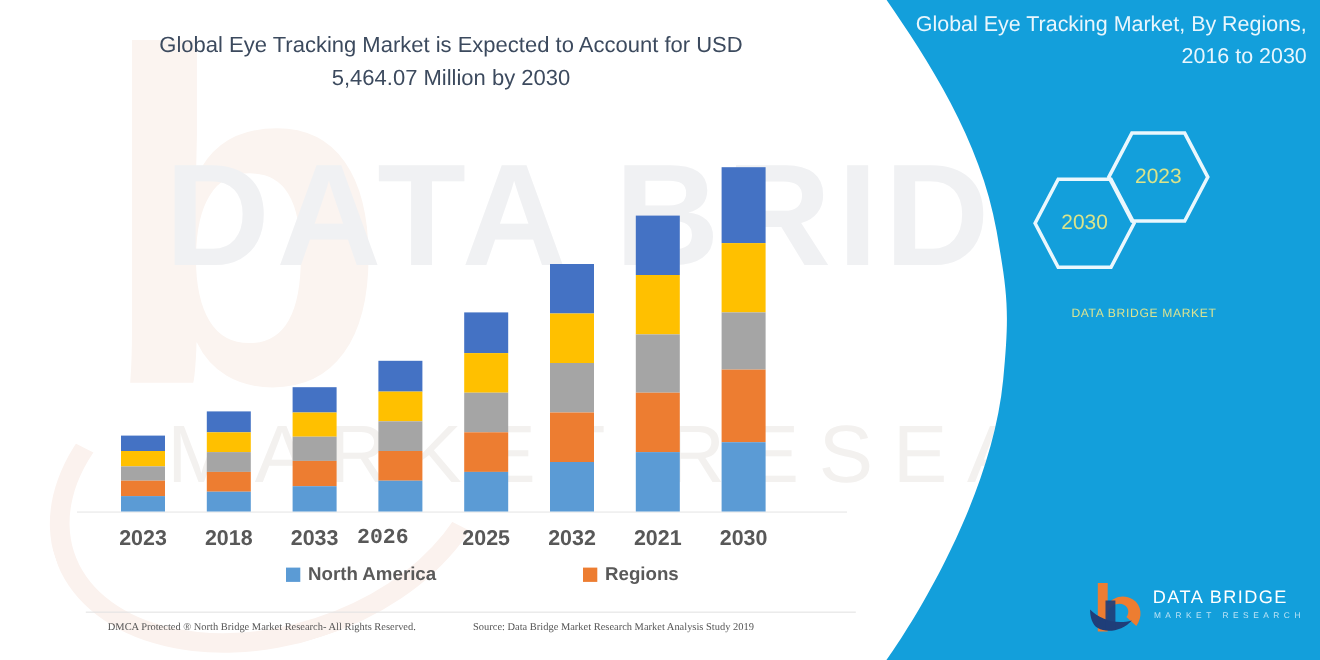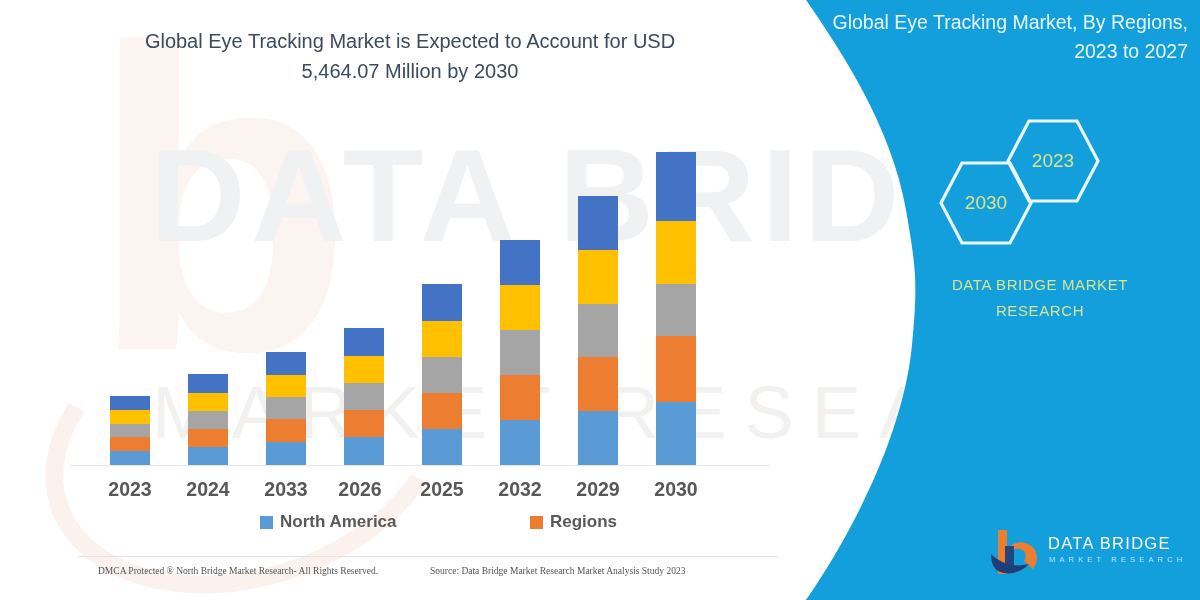--- a/index.html
+++ b/index.html
@@ -26,21 +26,21 @@
   .panel-title{position:absolute;left:830px;top:8px;width:358px;text-align:right;
                font-size:19.5px;line-height:29px;color:#e9f6fd;}
 
   
   .hex{position:absolute;}
   .hex .hx-label{position:absolute;left:0;top:0;width:100%;height:100%;display:flex;
                  align-items:center;justify-content:center;font-size:19px;color:#dbe48a;}
 
   
   .brand{position:absolute;left:900px;top:272px;width:280px;text-align:center;
-         font-size:15px;line-height:26px;letter-spacing:.6px;color:#d9e392;}
+         font-size:11px;line-height:26px;letter-spacing:.6px;color:#d9e392;}
 
   
   .plot{position:absolute;left:0;top:0;width:800px;height:600px;}
   .bar{position:absolute;width:40px;bottom:135px;}
   .seg{width:100%;}
   .xlabels{position:absolute;left:0;top:478px;width:790px;height:24px;}
   .xlab{position:absolute;width:80px;text-align:center;font-size:19.5px;font-weight:700;color:#585858;}
   .baseline{position:absolute;left:70px;top:465px;width:700px;height:1px;background:#e7e7e7;}
 
   
@@ -71,39 +71,38 @@
     <div class="wm-big">DATA BRIDGE</div>
     <div class="wm-sub">MARKET RESEARCH</div>
   </div>
 
   <svg class="bluepanel" viewBox="0 0 1200 600">
     <path d="M806,0 L1200,0 L1200,600 L806,600 C806,600 900,470 912,345 C918,282 916,268 906,210 C892,128 842,52 806,0 Z" fill="#139FDB"></path>
   </svg>
 
   <div class="chart-title">Global Eye Tracking Market is Expected to Account for USD 5,464.07 Million by 2030</div>
 
-  <div class="panel-title">Global Eye Tracking Market, By Regions, 2023 to 2027</div>
+  <div class="panel-title">Global Eye Tracking Market, By Regions, 2016 to 2030</div>
 
   <div class="hex" style="left:938px;top:160px;width:96px;height:86px;">
     <svg width="96" height="86" viewBox="0 0 96 86">
       <polygon points="24,3 72,3 93,43 72,83 24,83 3,43" fill="none" stroke="#eaf7fd" stroke-width="3.2"></polygon>
     </svg>
     <div class="hx-label">2030</div>
   </div>
 
   <div class="hex" style="left:1005px;top:118px;width:96px;height:86px;">
     <svg width="96" height="86" viewBox="0 0 96 86">
       <polygon points="24,3 72,3 93,43 72,83 24,83 3,43" fill="none" stroke="#eaf7fd" stroke-width="3.2"></polygon>
     </svg>
     <div class="hx-label">2023</div>
   </div>
 
   <div class="brand">
     <div>DATA BRIDGE MARKET</div>
-    <div>RESEARCH</div>
   </div>
 
   <div class="plot">
     <div class="baseline"></div>
     <div id="bars">
         <div class="bar" style="left: 110px;">
           <div class="seg" style="height: 14px; background: rgb(68, 114, 196);"></div>
           <div class="seg" style="height: 14px; background: rgb(255, 192, 0);"></div>
           <div class="seg" style="height: 13px; background: rgb(165, 165, 165);"></div>
           <div class="seg" style="height: 14px; background: rgb(237, 125, 49);"></div>
@@ -154,43 +153,43 @@
         <div class="bar" style="left: 656px;">
           <div class="seg" style="height: 69px; background: rgb(68, 114, 196);"></div>
           <div class="seg" style="height: 63px; background: rgb(255, 192, 0);"></div>
           <div class="seg" style="height: 52px; background: rgb(165, 165, 165);"></div>
           <div class="seg" style="height: 66px; background: rgb(237, 125, 49);"></div>
           <div class="seg" style="height: 63px; background: rgb(91, 155, 213);"></div>
         </div>
       </div>
     <div class="xlabels" id="xlabels">
         <div class="xlab" style="left: 90px;">2023</div>
-        <div class="xlab" style="left: 168px;">2024</div>
+        <div class="xlab" style="left: 168px;">2018</div>
         <div class="xlab" style="left: 246px;">2033</div>
-        <div class="xlab" style="left: 320px;">2026</div>
+        <div class="xlab" style="left: 308px; font-family: Liberation Mono, monospace;">2026</div>
         <div class="xlab" style="left: 402px;">2025</div>
         <div class="xlab" style="left: 480px;">2032</div>
-        <div class="xlab" style="left: 558px;">2029</div>
+        <div class="xlab" style="left: 558px;">2021</div>
         <div class="xlab" style="left: 636px;">2030</div>
       </div>
     <div class="legend" id="legend">
         <div class="lg-item" style="left: 240px;">
           <span class="lg-swatch" style="background: rgb(91, 155, 213);"></span>
           <span class="lg-text">North America</span>
         </div>
         <div class="lg-item" style="left: 510px;">
           <span class="lg-swatch" style="background: rgb(237, 125, 49);"></span>
           <span class="lg-text">Regions</span>
         </div>
       </div>
   </div>
 
   <div class="footer-rule"></div>
   <div class="foot foot-left">DMCA Protected ® North Bridge Market Research- All Rights Reserved.</div>
-  <div class="foot foot-right">Source: Data Bridge Market Research  Market Analysis Study 2023</div>
+  <div class="foot foot-right">Source: Data Bridge Market Research  Market Analysis Study 2019</div>
 
   <div class="logo">
     <svg width="56" height="52" viewBox="0 0 56 52">
       <path d="M10,2 L19,2 L19,22 C24,14 34,12 42,17 C50,22 51,33 45,41 L36,33 C39,29 38,24 34,22 C29,19 22,22 19,28 L19,46 L10,46 Z" fill="#ED7D31"></path>
       <path d="M3,26 C12,35 26,40 41,36 C33,45 19,48 10,43 C5,40 3,33 3,26 Z" fill="#1F3E79"></path>
       <path d="M17,18 L26,18 L26,44 L17,44 Z" fill="#1F3E79" opacity="0.92"></path>
     </svg>
     <div class="logo-txt">DATA BRIDGE</div>
     <div class="logo-sub">MARKET RESEARCH</div>
   </div>

